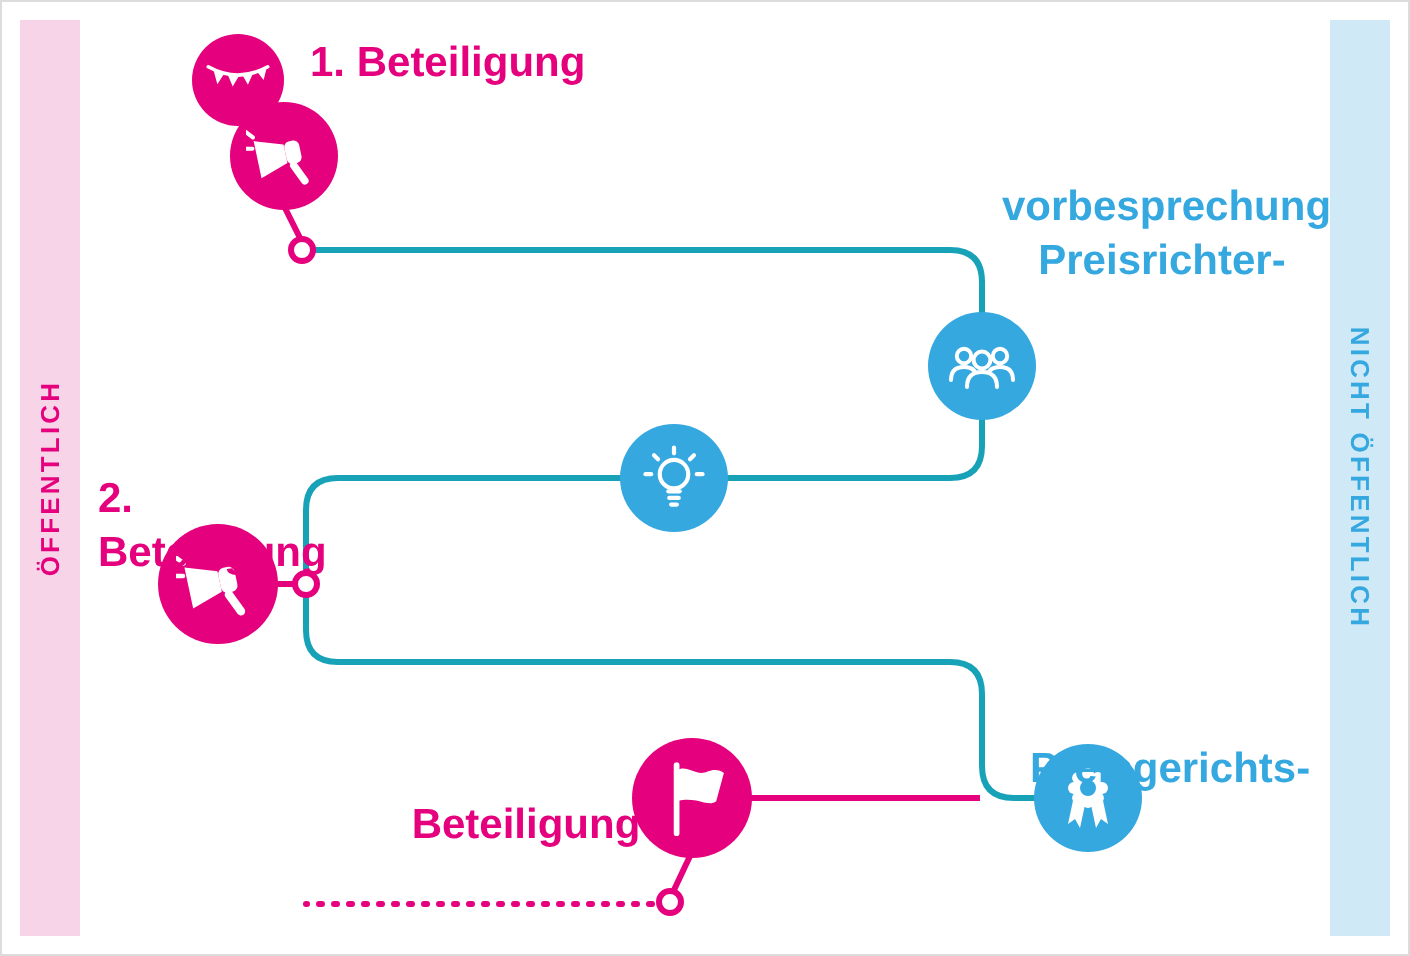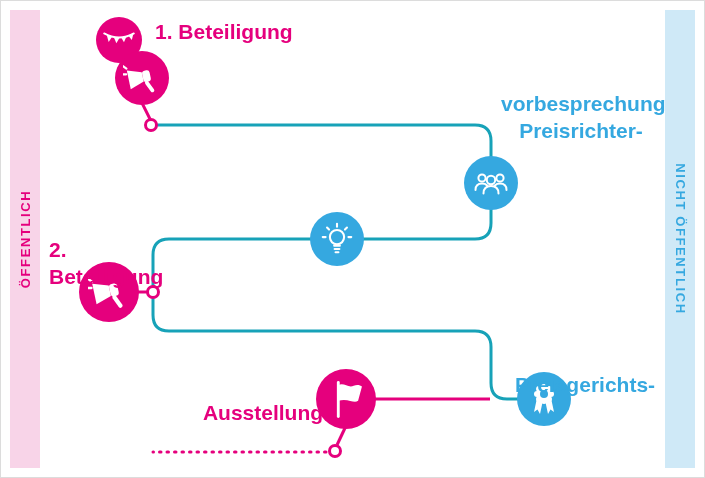--- a/index.html
+++ b/index.html
@@ -192,16 +192,16 @@
   <div class="circle pink" style="left:315px; top:368px; width:60px; height:60px;">
     <svg width="44" height="44" viewBox="0 0 40 40">
       <path d="M13 5 L13 36" stroke="#fff" stroke-width="2.6" stroke-linecap="round" fill="none"></path>
       <path d="M13 7.5 C 18 4.5, 22 10.5, 27 8 C 30 6.6, 33 7.4, 34.5 8.6 L 31 21.5 C 27 24.5, 22.5 19, 13 21.5 Z" fill="#fff"></path>
     </svg>
   </div>
 
   <div class="node" style="left:327px; top:443px;"></div>
 
   <div class="label pink-text center" style="left:198px; top:399px; width:128px;">
-    <span>Ausstellung</span>
+    <span>Beteiligung</span>
   </div>
 
 </div>
 
 </body></html>

